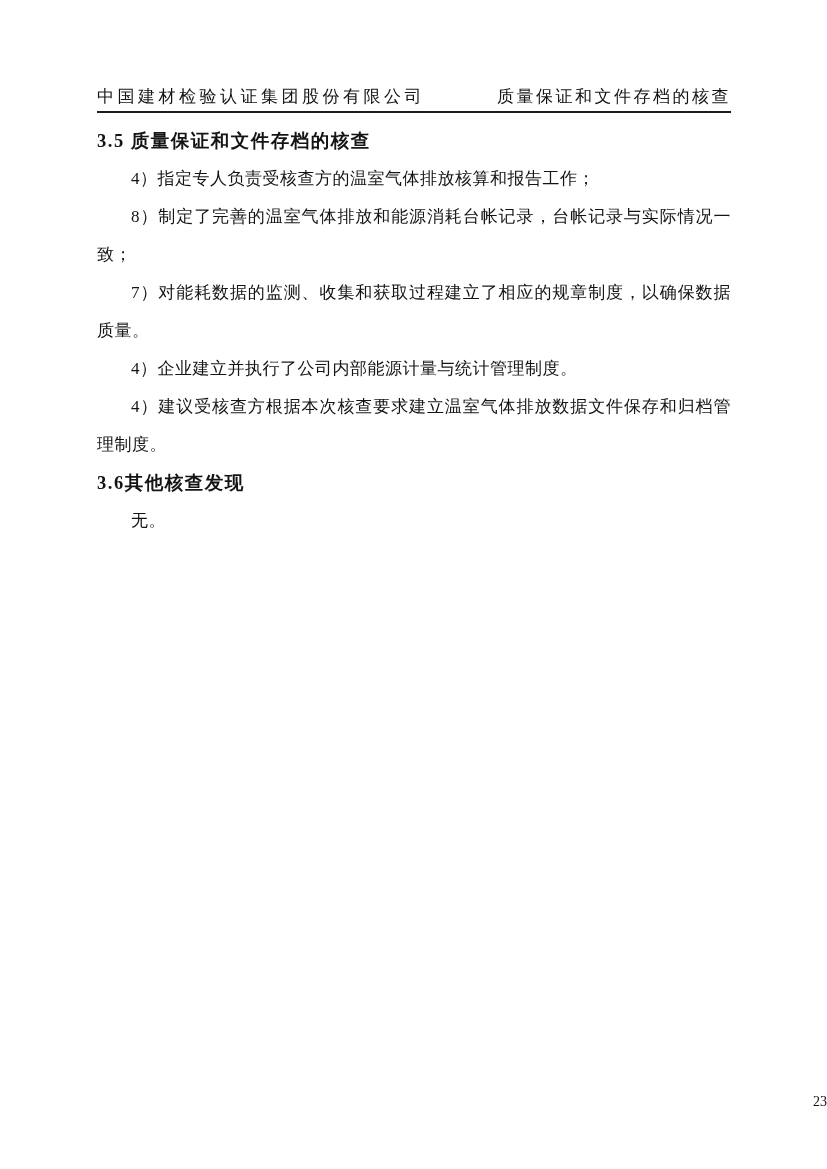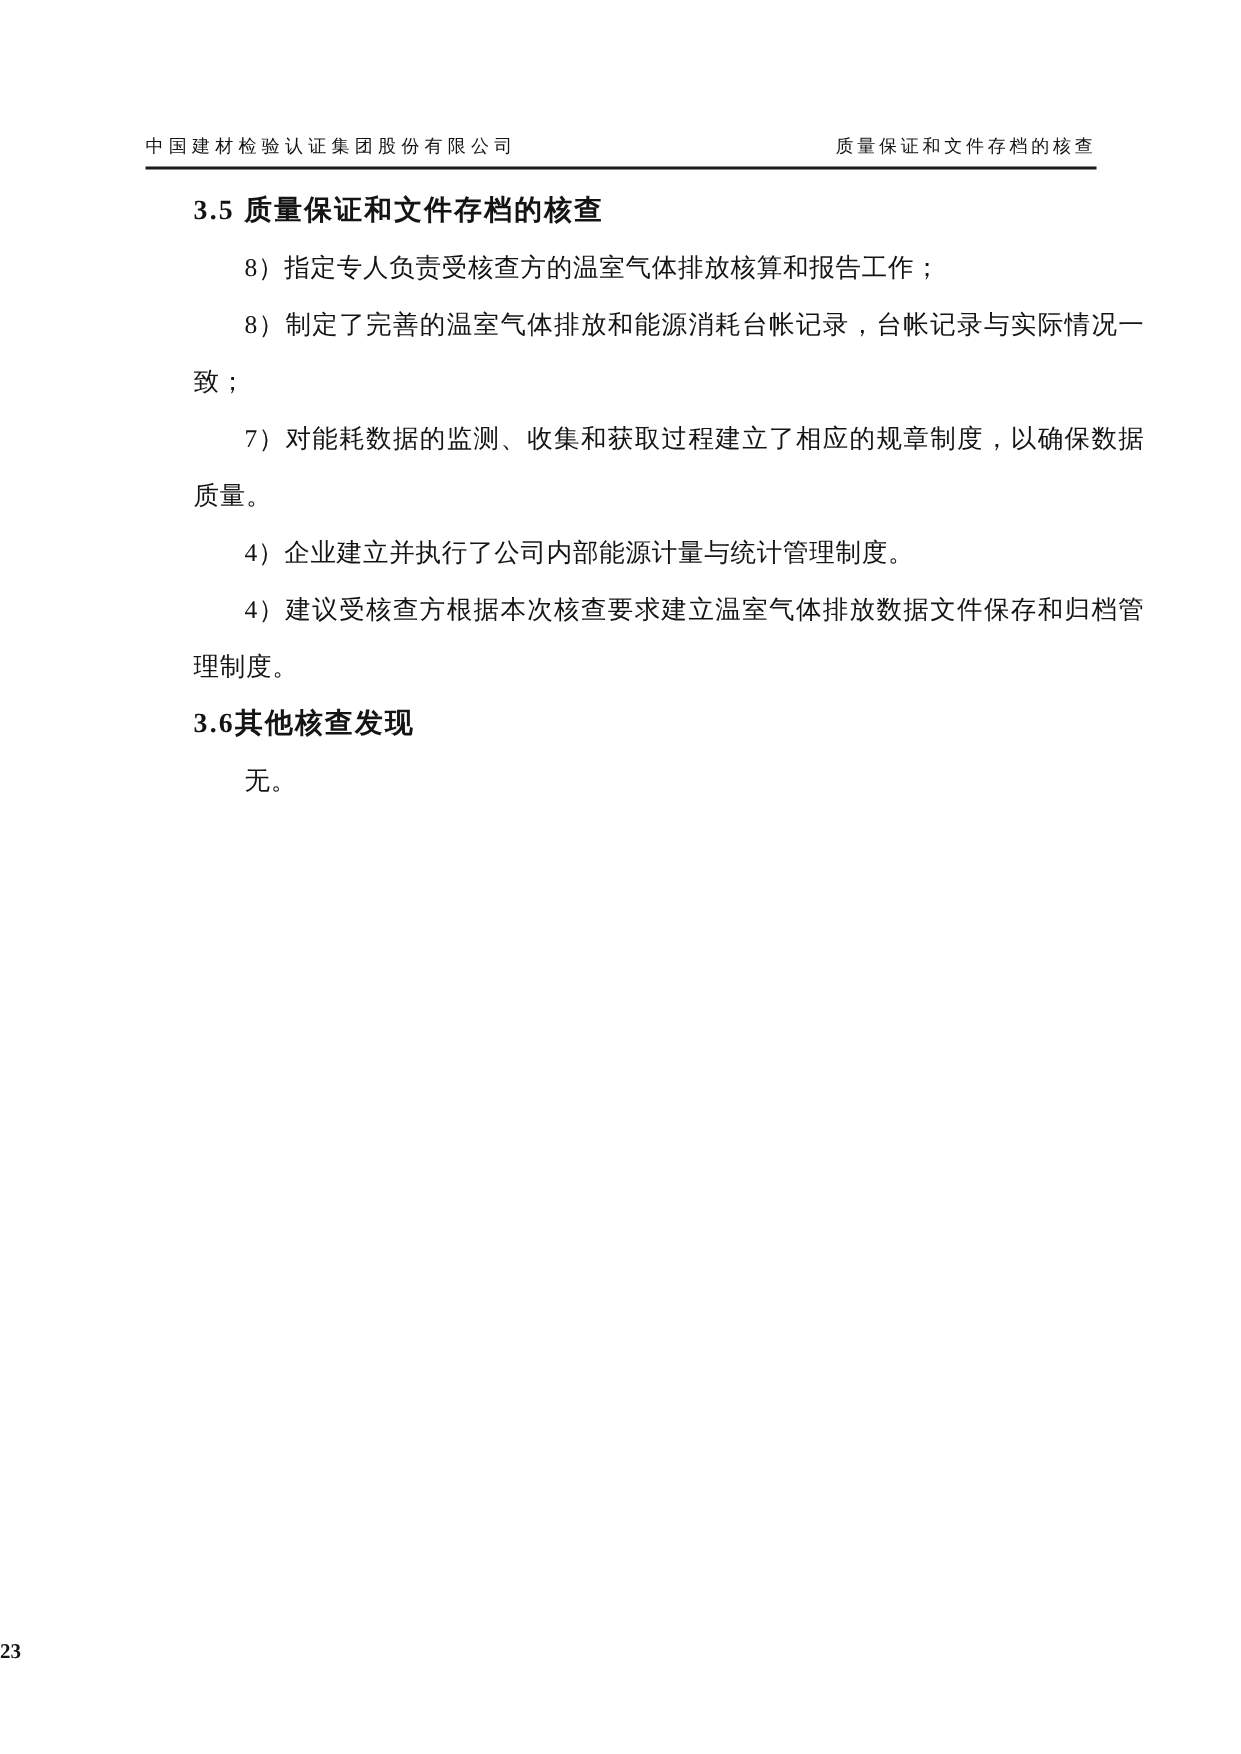--- a/index.html
+++ b/index.html
@@ -21,85 +21,83 @@
     position: absolute;
     left: 97px;
     top: 86px;
     width: 634px;
   }
   .doc-header-row {
     display: flex;
     justify-content: space-between;
     align-items: baseline;
     height: 22px;
-    font-size: 12px;
+    font-size: 17px;
     line-height: 22px;
   }
   .doc-header-left  { letter-spacing: 3.5px; }
   .doc-header-right { letter-spacing: 2.5px; }
   .doc-header-rule {
     margin-top: 3px;
     height: 0;
     border-bottom: 2px solid #1c1c1c;
   }
   
   .content {
     position: absolute;
     left: 97px;
     top: 122px;
     width: 634px;
     font-size: 17px;
     line-height: 38px;
     text-align: justify;
-    margin-left: 32px;
   }
   .sec-heading {
     margin: 0;
     font-size: 18.5px;
     font-weight: bold;
     line-height: 38px;
     letter-spacing: 1.5px;
     text-align: left;
   }
   .content p {
     margin: 0;
     text-indent: 2em;
     letter-spacing: 0.5px;
   }
   
   .page-footer {
     position: absolute;
     left: 0;
     top: 1092px;
     width: 100%;
-    text-align: left;
+    text-align: right;
     font-size: 14px;
     line-height: 20px;
-    font-weight: bold;
   }
 </style>
 </head>
 <body>
 
 <div class="page">
 
   <div class="doc-header">
     <div class="doc-header-row">
       <span class="doc-header-left">中国建材检验认证集团股份有限公司</span>
       <span class="doc-header-right">质量保证和文件存档的核查</span>
     </div>
     <div class="doc-header-rule"></div>
   </div>
 
   <div class="content">
 
     <h2 class="sec-heading">3.5 质量保证和文件存档的核查</h2>
 
 
-    <p>8）指定专人负责受核查方的温室气体排放核算和报告工作；</p>
+    <p>4）指定专人负责受核查方的温室气体排放核算和报告工作；</p>
 
     <p>8）制定了完善的温室气体排放和能源消耗台帐记录，台帐记录与实际情况一致；</p>
 
     <p>7）对能耗数据的监测、收集和获取过程建立了相应的规章制度，以确保数据质量。</p>
 
     <p>4）企业建立并执行了公司内部能源计量与统计管理制度。</p>
 
     <p>4）建议受核查方根据本次核查要求建立温室气体排放数据文件保存和归档管理制度。</p>
 
     <h2 class="sec-heading">3.6其他核查发现</h2>

